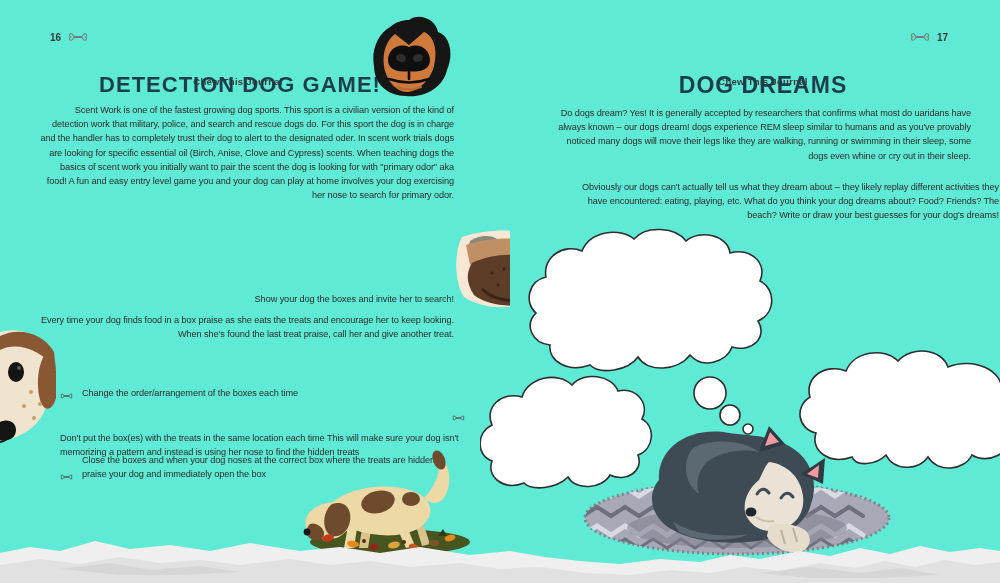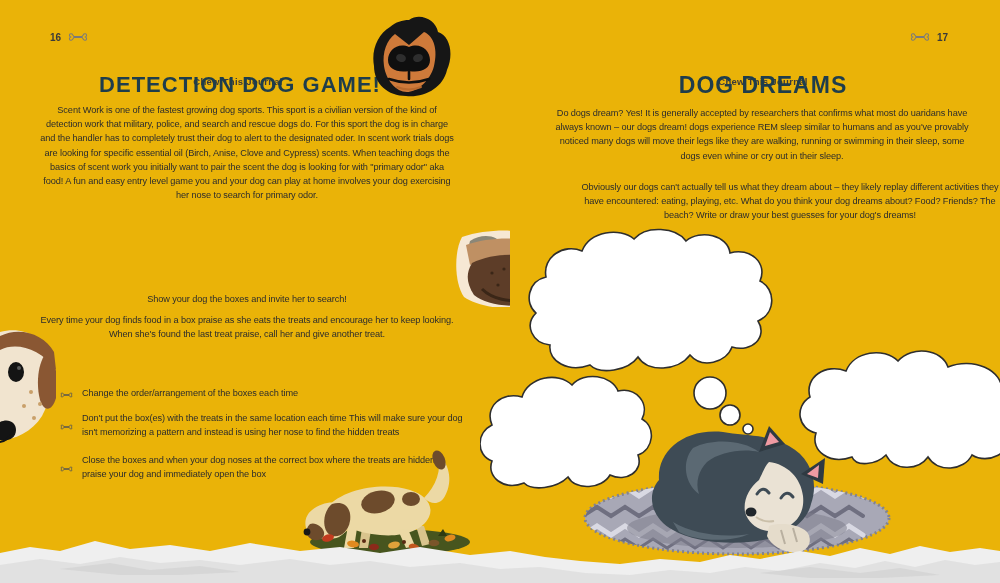--- a/index.html
+++ b/index.html
@@ -1,24 +1,24 @@
 <!DOCTYPE html>
 <html><head>
 <meta charset="utf-8">
 <style>
   html,body{margin:0;padding:0;background:#ffffff;}
-  .spread{position:relative;width:1000px;height:583px;background:#eab308;overflow:hidden;
+  .spread{position:relative;width:1000px;height:583px;background:#5eead4;overflow:hidden;
           font-family:"Liberation Sans",sans-serif;color:#2c2c2c;}
   .abs{position:absolute;}
   .running-head{font-size:9.5px;font-weight:bold;letter-spacing:.3px;color:#3a3a3a;text-align:center;margin-top:43px;}
   .page-num{font-size:10px;font-weight:bold;color:#3a3a3a;}
   .corner{display:flex;align-items:center;gap:6px;}
   .page-title{font-weight:bold;letter-spacing:1px;color:#1e3d4c;text-align:center;}
-  .body-text{font-size:9.2px;line-height:14.2px;letter-spacing:-0.1px;text-align:center;color:#2c2c2c;}
-  .bullet-row{display:flex;align-items:center;gap:9px;}
+  .body-text{font-size:9.2px;line-height:14.2px;letter-spacing:-0.1px;text-align:right;color:#2c2c2c;}
+  .bullet-row{display:flex;align-items:flex-end;gap:9px;}
   .bullet-row .bullet-text{font-size:9.2px;line-height:14.2px;letter-spacing:-0.1px;text-align:left;flex:1;}
   .bullet-ic{flex:0 0 auto;margin-top:3px;}
   svg{display:block;}
 </style>
 </head>
 <body>
 
 <div class="spread">
 
   <div class="abs corner" style="left:50px;top:31px;">
@@ -37,21 +37,21 @@
   <div class="abs body-text" style="left:40px;top:313px;width:414px;">Every time your dog finds food in a box praise as she eats the treats and encourage her to keep looking. When she's found the last treat praise, call her and give another treat.</div>
   <div class="abs body-text" style="left:40px;top:292px;width:414px;">Show your dog the boxes and invite her to search!</div>
 
 
   <div class="abs bullet-row" style="left:60px;top:386px;width:400px;">
     <svg class="bullet-ic" width="13" height="8" viewBox="0 0 24 14">
       <path d="M6 4.6 C5 2.6 2 2.8 2 5 c0 .9 .5 1.6 1.3 2 C2.5 7.4 2 8.1 2 9 c0 2.2 3 2.4 4 .4 L7.2 7.6 h9.6 L18 9.4 c1 2 4 1.8 4 -.4 0 -.9 -.5 -1.6 -1.3 -2 C21.5 6.6 22 5.9 22 5 c0 -2.2 -3 -2.4 -4 -.4 L16.8 6.4 H7.2 Z" fill="none" stroke="#555" stroke-width="1.6"></path>
     </svg>
     <span class="bullet-text">Change the order/arrangement of the boxes each time</span>
   </div>
-  <div class="abs bullet-row" style="left:60px;top:411px;width:405px;">
+  <div class="abs bullet-row" style="left:60px;top:411px;width:405px;flex-direction:column;">
     <svg class="bullet-ic" width="13" height="8" viewBox="0 0 24 14">
       <path d="M6 4.6 C5 2.6 2 2.8 2 5 c0 .9 .5 1.6 1.3 2 C2.5 7.4 2 8.1 2 9 c0 2.2 3 2.4 4 .4 L7.2 7.6 h9.6 L18 9.4 c1 2 4 1.8 4 -.4 0 -.9 -.5 -1.6 -1.3 -2 C21.5 6.6 22 5.9 22 5 c0 -2.2 -3 -2.4 -4 -.4 L16.8 6.4 H7.2 Z" fill="none" stroke="#555" stroke-width="1.6"></path>
     </svg>
     <span class="bullet-text">Don't put the box(es) with the treats in the same location each time  This will make sure your dog isn't memorizing a pattern and instead is using her nose to find the hidden treats</span>
   </div>
   <div class="abs bullet-row" style="left:60px;top:453px;width:400px;">
     <svg class="bullet-ic" width="13" height="8" viewBox="0 0 24 14">
       <path d="M6 4.6 C5 2.6 2 2.8 2 5 c0 .9 .5 1.6 1.3 2 C2.5 7.4 2 8.1 2 9 c0 2.2 3 2.4 4 .4 L7.2 7.6 h9.6 L18 9.4 c1 2 4 1.8 4 -.4 0 -.9 -.5 -1.6 -1.3 -2 C21.5 6.6 22 5.9 22 5 c0 -2.2 -3 -2.4 -4 -.4 L16.8 6.4 H7.2 Z" fill="none" stroke="#555" stroke-width="1.6"></path>
     </svg>
     <span class="bullet-text">Close the boxes and when your dog noses at the correct box where the treats are hidden praise your dog and immediately open the box</span>

